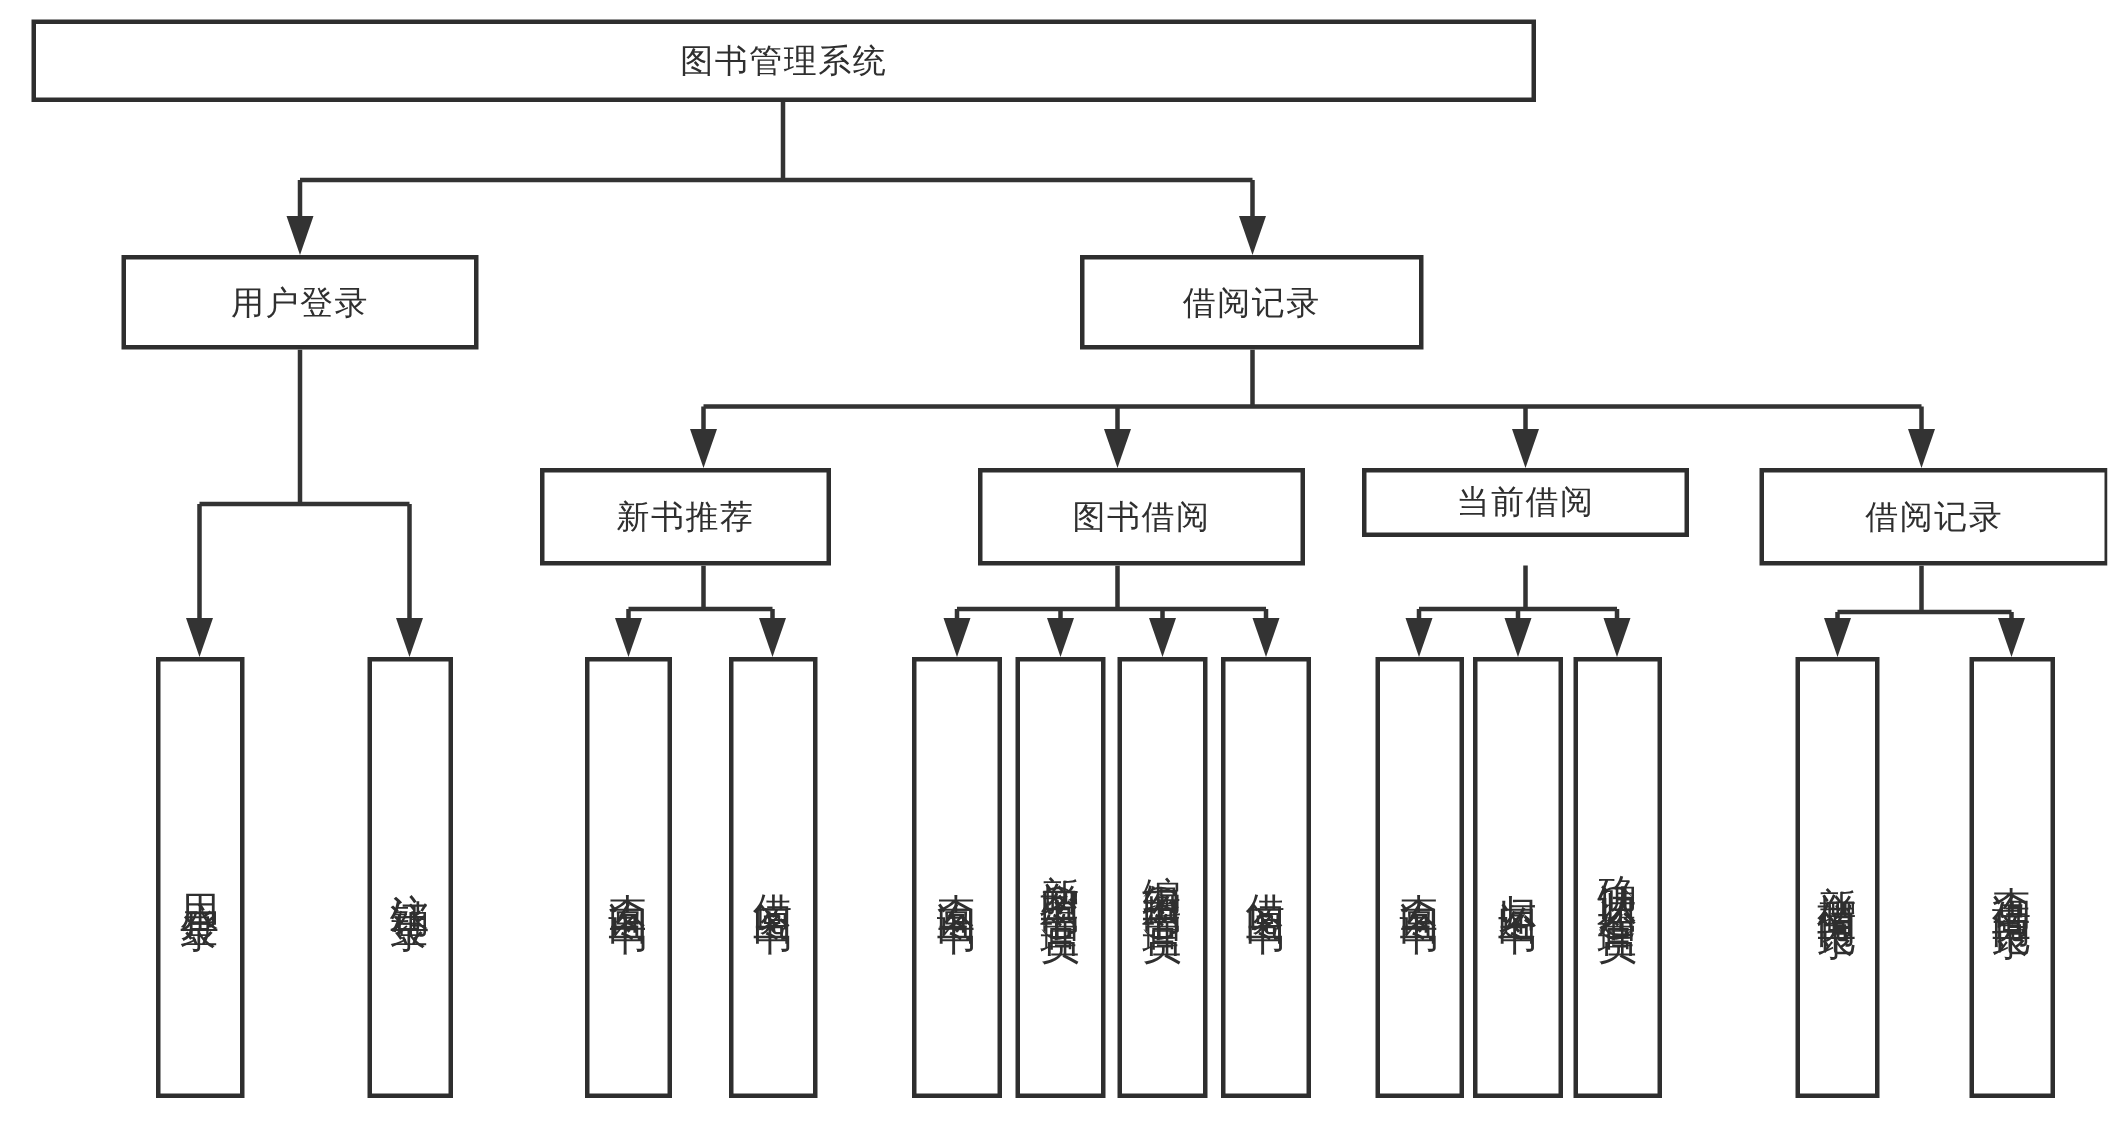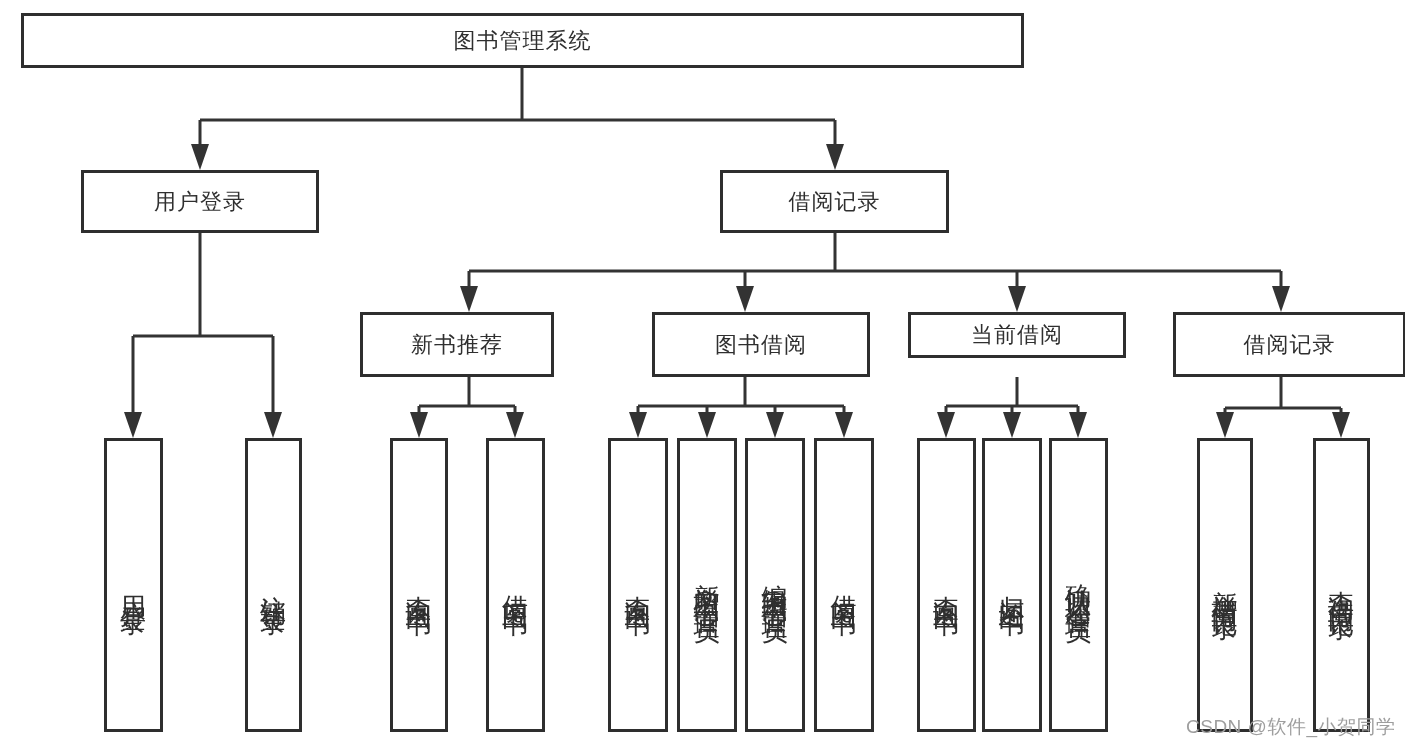--- a/index.html
+++ b/index.html
@@ -95,15 +95,14 @@
   <div class="box vbox" style="left:745px;top:438px;width:60px;height:294px">编辑图书（管理员）</div>
   <div class="box vbox" style="left:814px;top:438px;width:60px;height:294px">借阅图书</div>
 
   <div class="box vbox" style="left:917px;top:438px;width:59px;height:294px">查询图书</div>
   <div class="box vbox" style="left:982px;top:438px;width:60px;height:294px">归还图书</div>
   <div class="box vbox" style="left:1049px;top:438px;width:59px;height:294px">确认归还（管理员）</div>
 
   <div class="box vbox" style="left:1197px;top:438px;width:56px;height:294px">新增借阅记录</div>
   <div class="box vbox" style="left:1313px;top:438px;width:57px;height:294px">查询借阅记录</div>
 
-  <div class="watermark">CSDN @软件_小贺同学</div>
 
 </div>
 
 </body></html>

